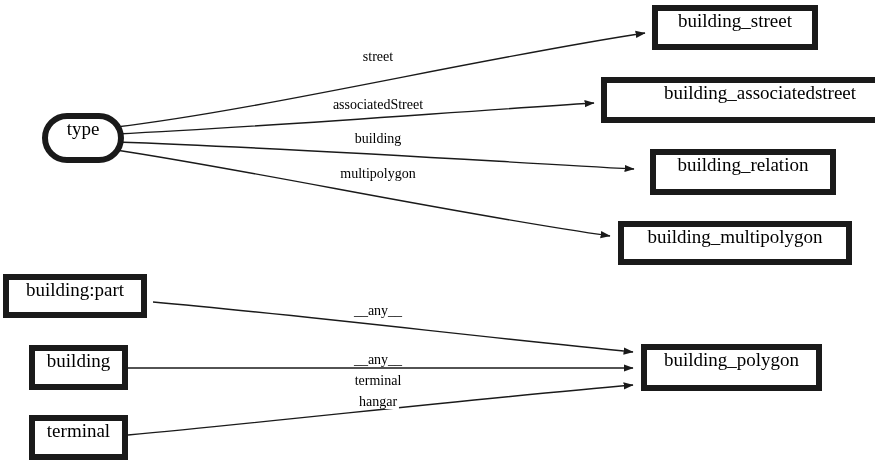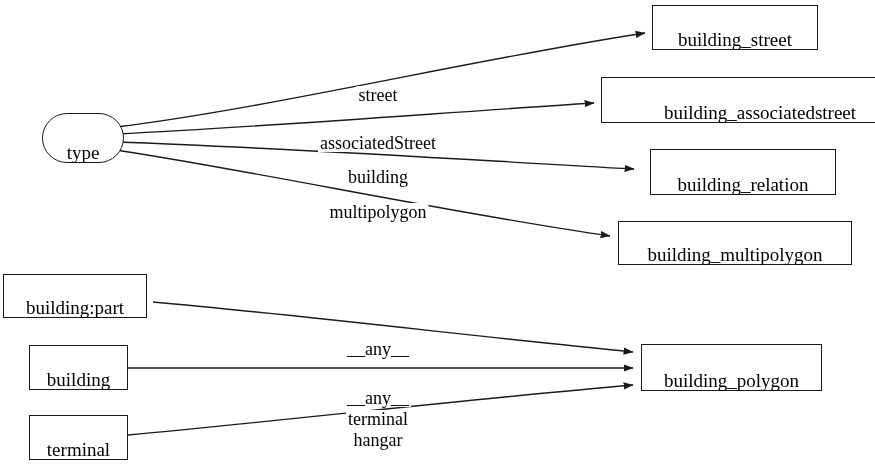--- a/index.html
+++ b/index.html
@@ -18,42 +18,41 @@
   #edge-layer {
     position: absolute;
     left: 0;
     top: 0;
     width: 875px;
     height: 469px;
   }
   .node {
     position: absolute;
     box-sizing: border-box;
-    border: 1px solid #be185d;
+    border: 6px solid #be185d;
     background: #ffffff;
     display: flex;
-    align-items: flex-end;
+    align-items: flex-start;
     justify-content: center;
     color: #000000;
     font-size: 19px;
     line-height: 1;
     white-space: nowrap;
     z-index: 2;
   }
   .edge-label {
     position: absolute;
     color: #000000;
-    font-size: 18px;
+    font-size: 14px;
     line-height: 1;
     white-space: nowrap;
     background: #ffffff;
     padding: 0 2px;
     transform: translate(-50%, -50%);
     z-index: 3;
-    margin-top: 38px;
   }
 </style>
 </head>
 <body>
 
 <div id="canvas">
 
   <svg id="edge-layer" viewBox="0 0 875 469" xmlns="http://www.w3.org/2000/svg">
     <defs>
       <marker id="arrow" markerWidth="10" markerHeight="8" refX="9.4" refY="4" orient="auto" markerUnits="userSpaceOnUse">

